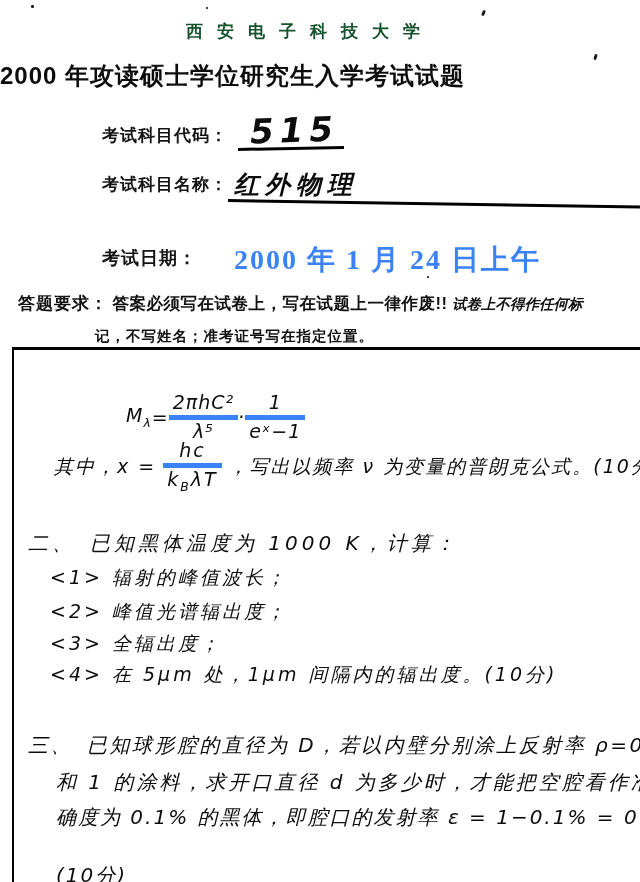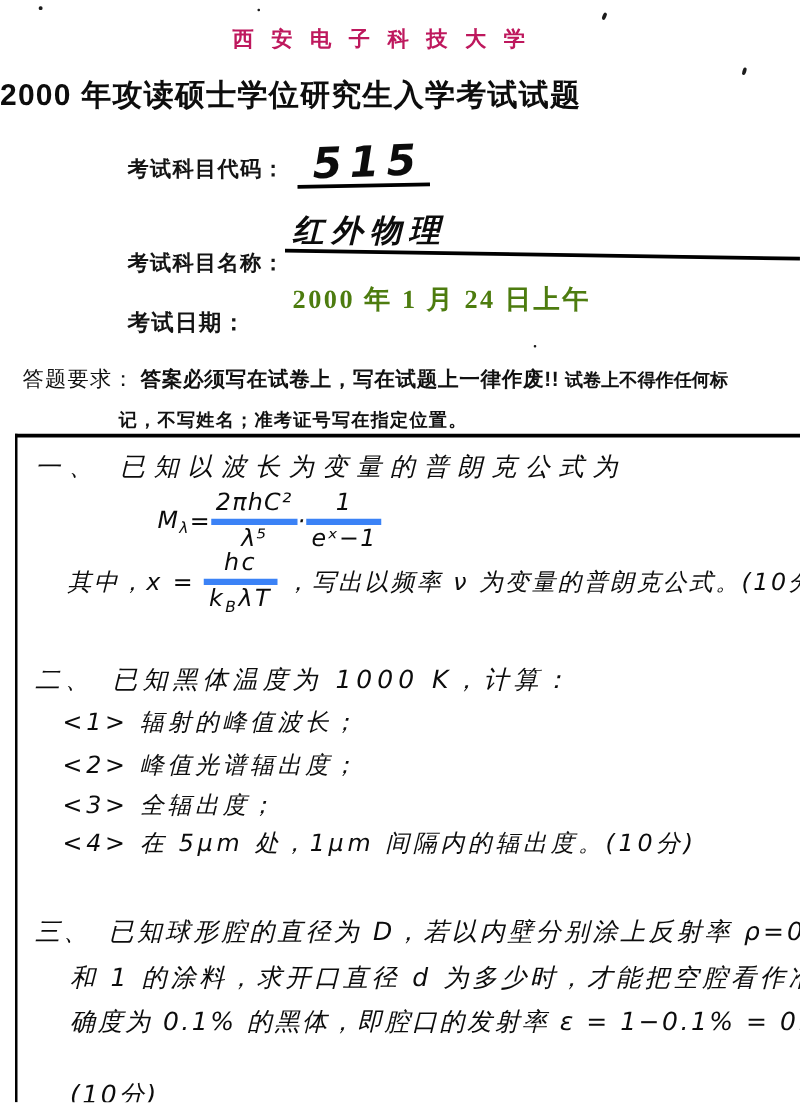--- a/index.html
+++ b/index.html
@@ -6,48 +6,48 @@
   html,body { background:#fff; }
   body { width:640px; font-family:"Liberation Sans", sans-serif; color:#111; }
   .page {
     position:relative; width:640px; height:882px; background:#fff; overflow:hidden;
   }
   .abs { position:absolute; }
 
   
   .university {
     top:20px; left:0; width:620px; text-align:center;
-    font-size:17px; letter-spacing:14px; font-weight:600; color:#be185d;
+    font-size:17px; letter-spacing:14px; font-weight:600; color:#14532d;
   }
   .exam-title {
     top:60px; left:0; width:575px; text-align:left;
     font-size:24px; font-weight:800; letter-spacing:1px; color:#0d0d0d;
   }
   .field-label { font-size:17px; font-weight:700; letter-spacing:1px; color:#141414; }
   .lbl-code { top:124px; left:102px; }
-  .lbl-name { top:199px; left:102px; }
+  .lbl-name { top:173px; left:102px; }
   .lbl-date { top:246px; left:102px; font-size:18px; }
 
   .code-underline { top:147px; left:238px; width:106px; border-bottom:3px solid #000; height:1px; transform:rotate(-1deg); }
   .name-underline { top:199px; left:228px; width:412px; height:2.5px; background:#000; transform:rotate(0.9deg); transform-origin:left center; }
 
   .hand { font-family:"DejaVu Sans", sans-serif; font-style:italic; color:#0c0c0c; }
   .code-value { top:110px; left:250px; font-size:34px; font-weight:600; letter-spacing:6px; transform:rotate(-2deg); }
   .name-value { top:168px; left:234px; font-size:25px; font-weight:600; letter-spacing:6px; }
 
   .date-value {
-    top:225px; left:234px; font-family:"Liberation Serif", serif;
-    font-size:21px; font-weight:800; letter-spacing:2px; color:#4d7c0f;
+    top:241px; left:234px; font-family:"Liberation Serif", serif;
+    font-size:28px; font-weight:800; letter-spacing:2px; color:#3b82f6;
   }
 
   
   .instr-line1 { top:292px; left:18px; width:614px; white-space:nowrap; }
-  .instr-label { font-size:17px; font-weight:400; letter-spacing:1px; }
+  .instr-label { font-size:17px; font-weight:700; letter-spacing:1px; }
   .instr-emph  { font-size:16.5px; font-weight:800; letter-spacing:0.5px; }
-  .instr-note1 { font-size:14.5px; font-weight:700; }
+  .instr-note1 { font-size:14.5px; font-weight:700;font-style:italic; }
   .instr-line2 { top:327px; left:95px; font-size:14.5px; font-weight:700; letter-spacing:1px; }
 
   
   .qbox {
     left:12px; top:347px; width:628px; height:535px;
     border-top:3px solid #000; border-left:2px solid #000;
   }
   .qline { position:absolute; white-space:nowrap; }
   .qnum { display:inline-block; margin-right:14px; }
 
@@ -106,23 +106,20 @@
 
   <div class="abs instr-line1">
     <span class="instr-label">答题要求：</span>
     <span class="instr-emph">答案必须写在试卷上，写在试题上一律作废!!</span>
     <span class="instr-note1">试卷上不得作任何标</span>
   </div>
   <div class="abs instr-line2">记，不写姓名；准考证号写在指定位置。</div>
 
   <div class="abs qbox">
 
-    <div class="qline q1-l1 hand">
-      <span class="qnum">一、</span><span>已知以波长为变量的普朗克公式为</span>
-    </div>
 
     <div class="qline formula-row hand">
       <span><span>M</span><sub>λ</sub></span>
       <span>=</span>
       <span class="frac">
         <span class="ft">2πhC²</span>
         <span class="fb">λ⁵</span>
       </span>
       <span>·</span>
       <span class="frac">

